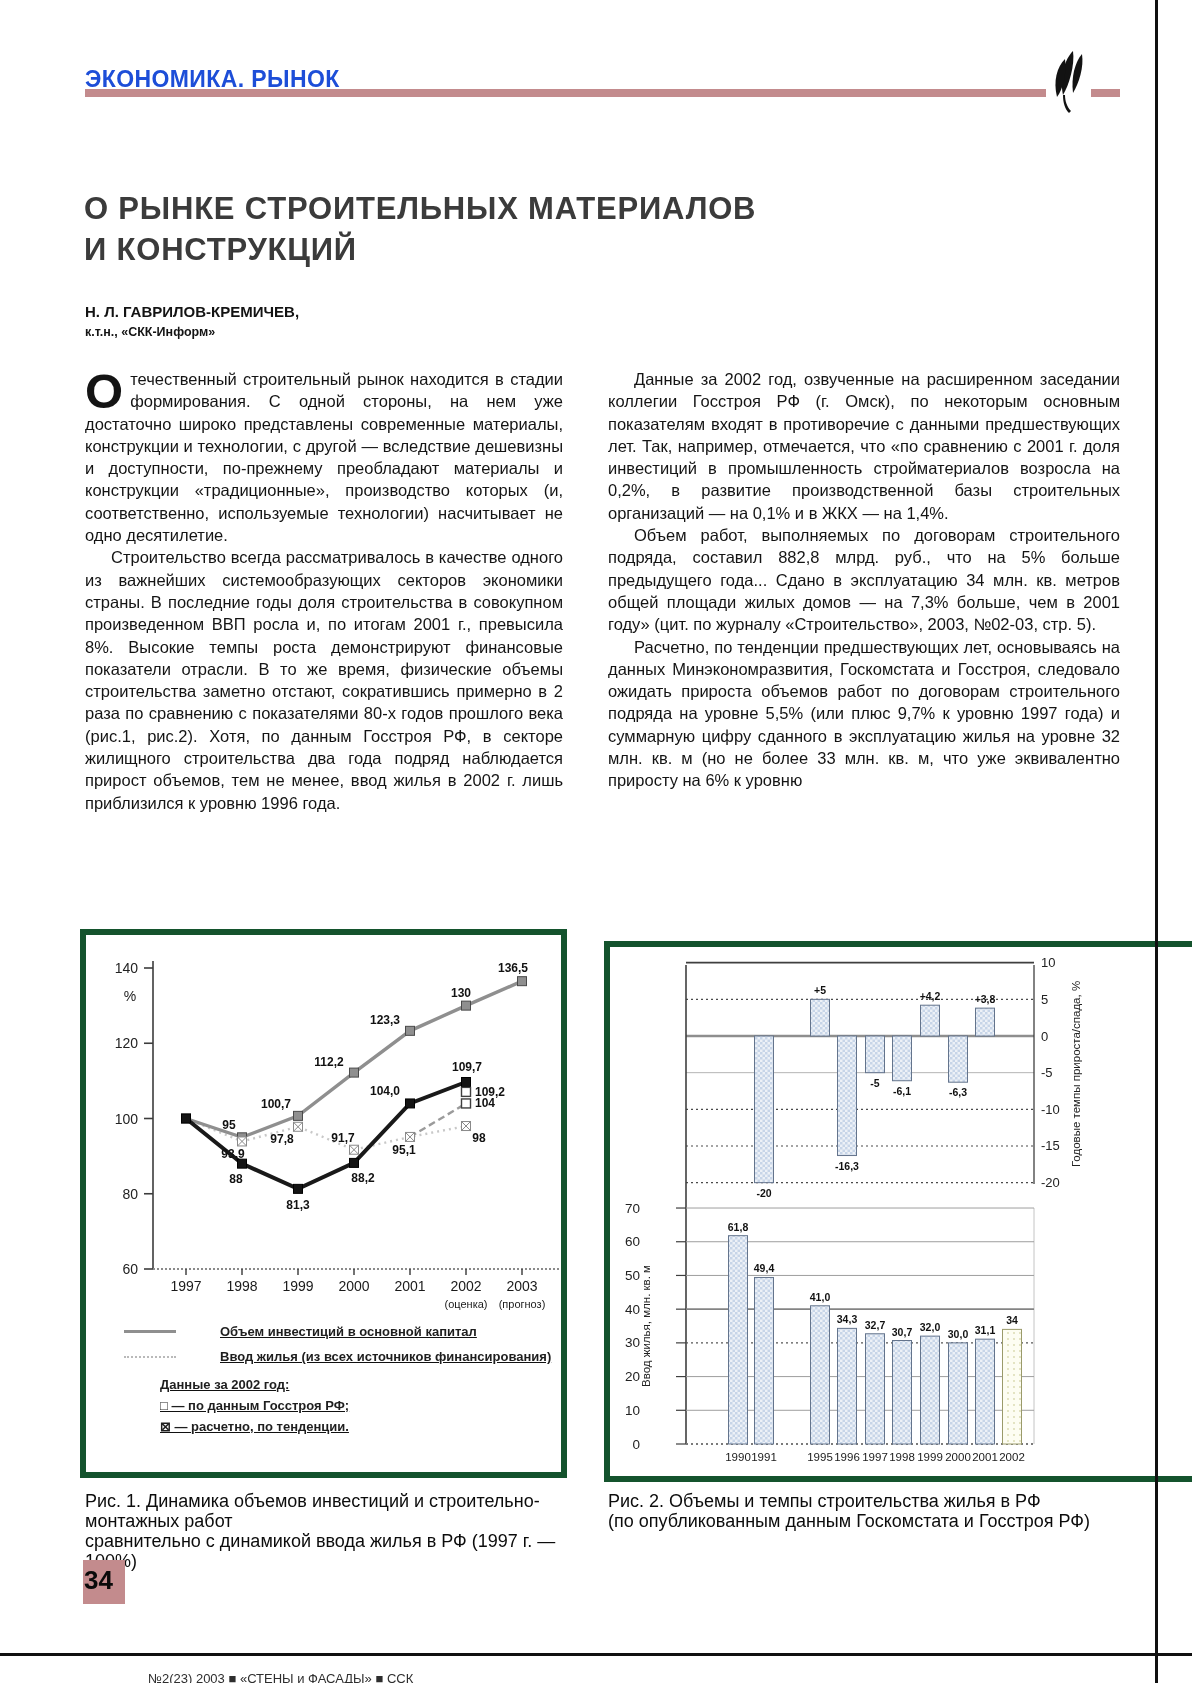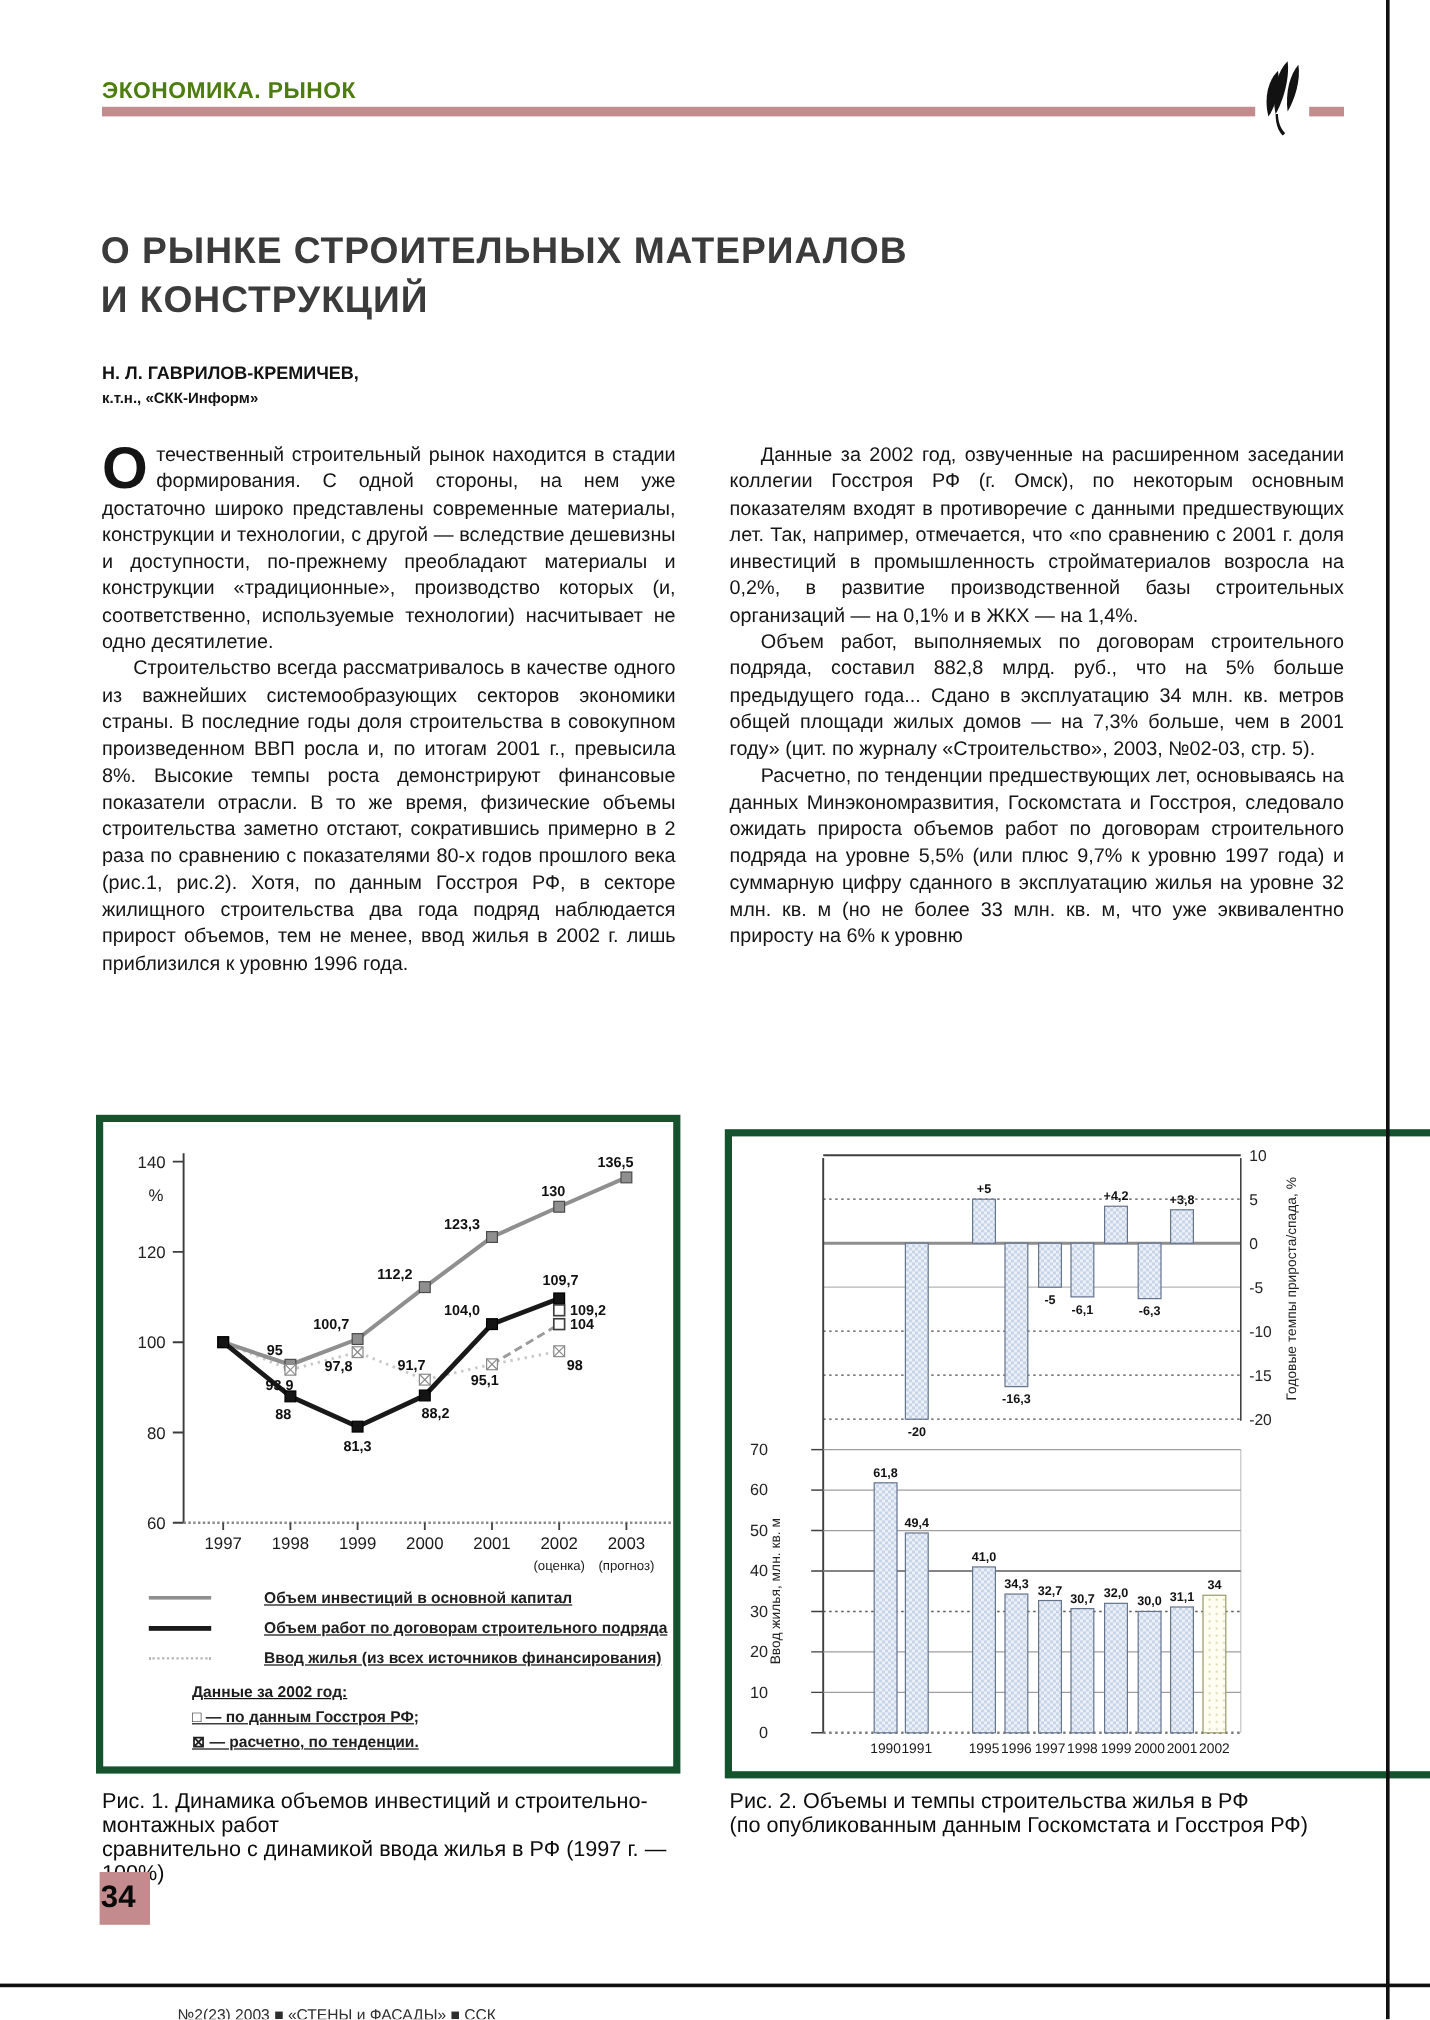--- a/index.html
+++ b/index.html
@@ -1,20 +1,20 @@
 <!DOCTYPE html>
 <html><head>
 <meta charset="utf-8">
 <style>
   html,body{margin:0;padding:0;background:#ffffff;}
   .page{position:relative;width:1192px;height:1683px;background:#ffffff;
         font-family:"Liberation Sans",sans-serif;color:#111;overflow:hidden;}
 
-  .kicker{position:absolute;left:85px;top:66px;font-size:19px;font-weight:bold;
-          letter-spacing:.4px;color:#4d7c0f;}
+  .kicker{position:absolute;left:85px;top:66px;font-size:23px;font-weight:bold;
+          letter-spacing:.4px;color:#1d4ed8;}
   .kicker-bar{position:absolute;left:85px;top:89px;width:961px;height:8px;background:#c38b8d;}
   .kicker-bar2{position:absolute;left:1091px;top:89px;width:29px;height:8px;background:#c38b8d;}
   .logo{position:absolute;left:1044px;top:50px;width:44px;height:64px;}
 
   .title{position:absolute;left:84px;top:188px;font-size:31px;line-height:41px;
          font-weight:bold;color:#3b3b3b;letter-spacing:.8px;}
   .author{position:absolute;left:85px;top:303px;}
   .author-name{font-size:15px;font-weight:bold;color:#131313;text-align:center;}
   .author-title{font-size:12.5px;font-weight:bold;margin-top:5px;color:#131313;}
 
@@ -169,24 +169,20 @@
         <text x="257" y="206.72875" font-size="12" text-anchor="middle" fill="#111" font-weight="bold">91,7</text>
         <text x="318" y="218.93625000000003" font-size="12" text-anchor="middle" fill="#111" font-weight="bold">95,1</text>
         <text x="393" y="207.025" font-size="12" text-anchor="middle" fill="#111" font-weight="bold">98</text>
         <text x="389" y="160.885" font-size="12" text-anchor="start" fill="#111" font-weight="bold">109,2</text>
         <text x="389" y="172.45000000000002" font-size="12" text-anchor="start" fill="#111" font-weight="bold">104</text>
       </svg>
     <div class="legend">
       <div class="lrow">
         <div class="lsample ls1"></div>
         <div class="ltext">Объем инвестиций в основной капитал</div>
-      </div>
-      <div class="lrow">
-        <div class="lsample ls2"></div>
-        <div class="ltext">Объем работ по договорам строительного подряда</div>
       </div>
       <div class="lrow">
         <div class="lsample ls3"></div>
         <div class="ltext">Ввод жилья (из всех источников финансирования)</div>
       </div>
       <div class="lnote-title">Данные за 2002 год:</div>
       <div class="lnote">□ — по данным Госстроя РФ;</div>
       <div class="lnote">⊠ — расчетно, по тенденции.</div>
     </div>
   </div>

